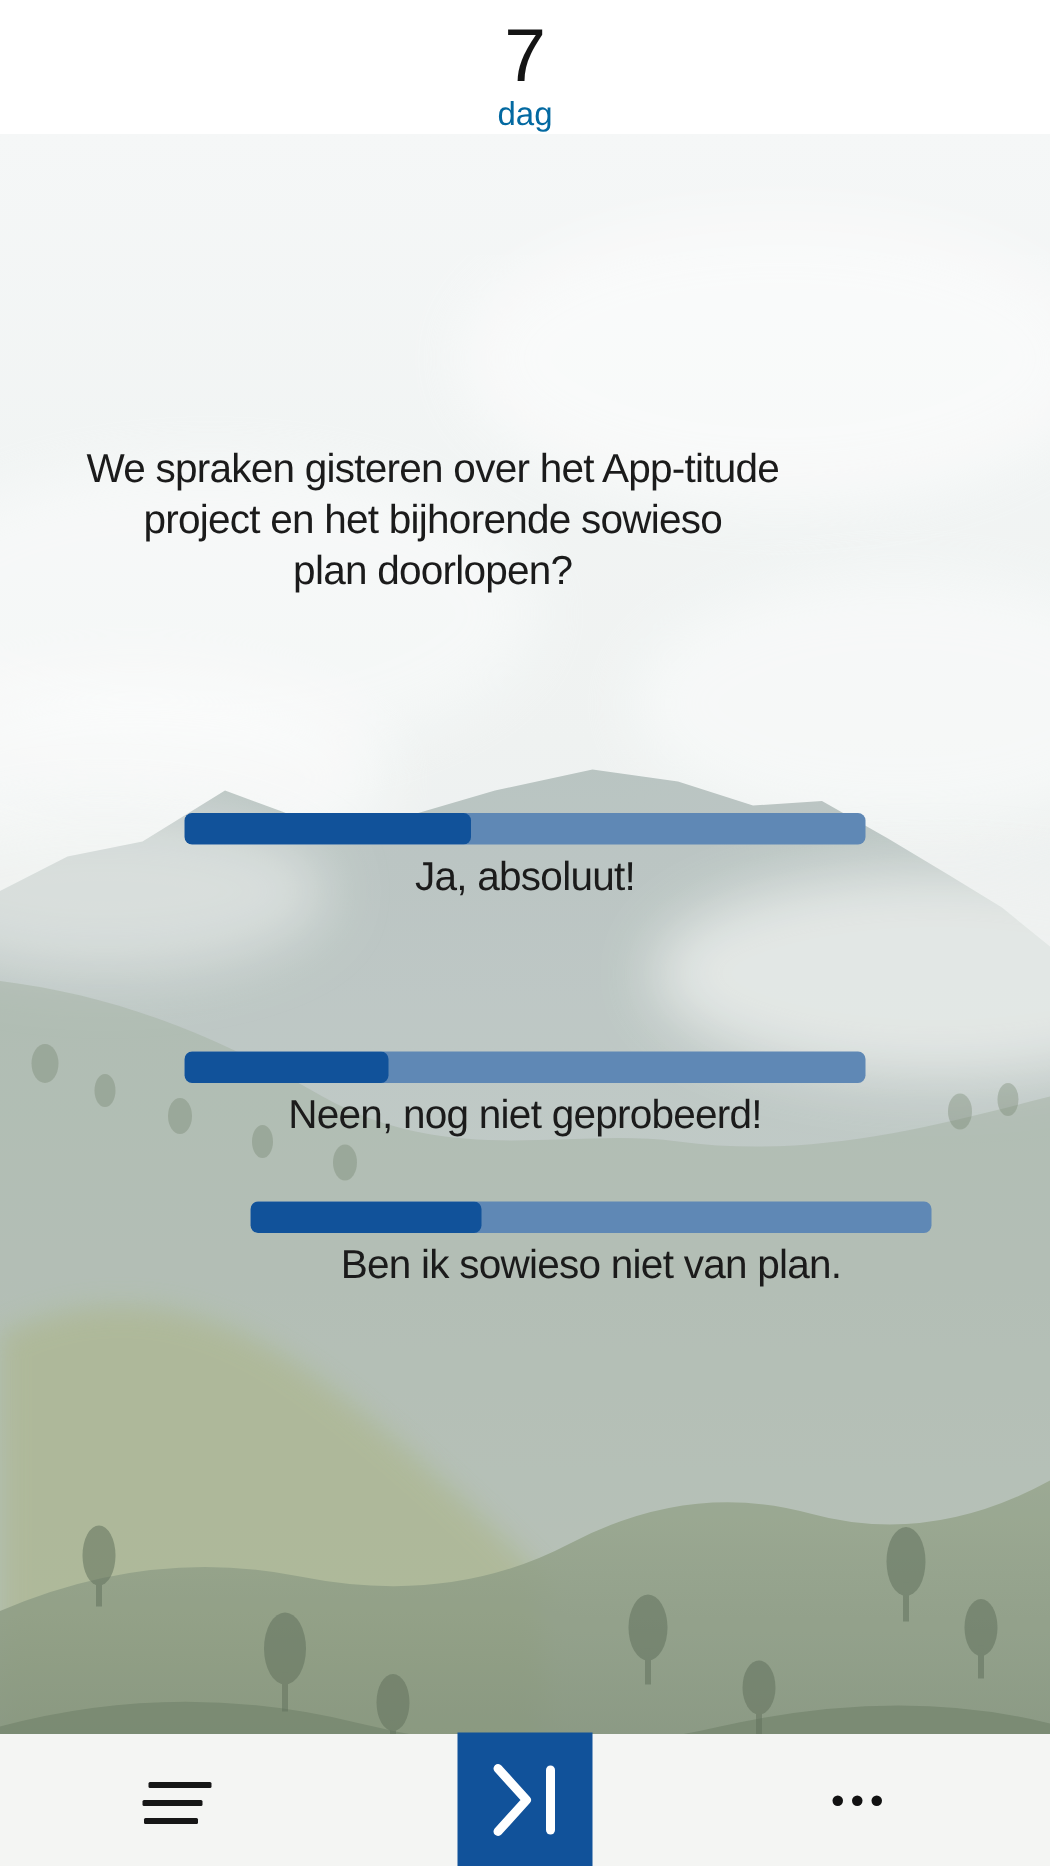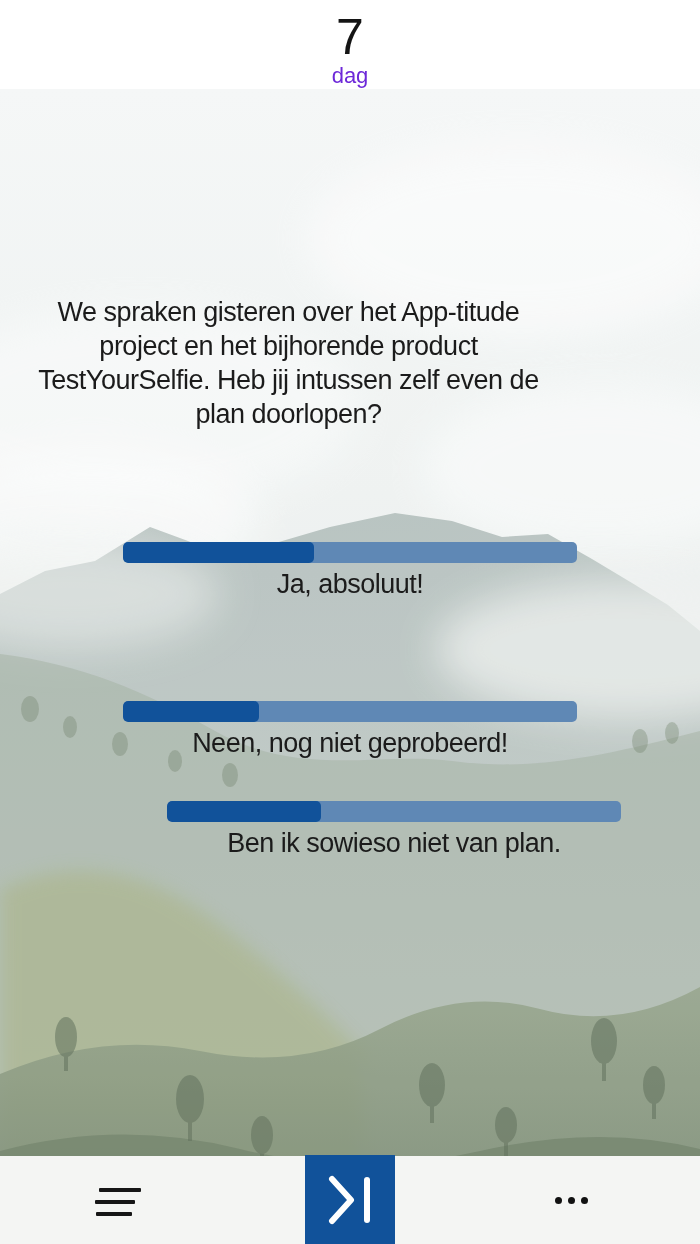--- a/index.html
+++ b/index.html
@@ -2,21 +2,21 @@
 <html><head>
 <meta charset="utf-8">
 <style>
   html,body{margin:0;padding:0;}
   body{width:700px;height:1244px;font-family:"Liberation Sans",sans-serif;background:#fff;}
   .screen{position:relative;width:700px;height:1244px;overflow:hidden;background:#fff;}
 
   
   .header{position:absolute;top:0;left:0;right:0;height:89px;background:#ffffff;text-align:center;z-index:3;}
   .day-number{font-size:50px;line-height:1;padding-top:12px;color:#141414;font-weight:400;}
-  .day-label{font-size:22px;color:#6d28d9;margin-top:1px;}
+  .day-label{font-size:22px;color:#0369a1;margin-top:1px;}
 
   
   .content{position:absolute;top:89px;left:0;width:700px;height:1155px;overflow:hidden;}
   .bg-svg{position:absolute;top:0;left:0;width:700px;height:1155px;display:block;}
 
   
   .question{position:absolute;top:206px;left:0;width:577px;text-align:center;
     font-size:27px;line-height:34px;letter-spacing:-0.5px;color:#1b1b1b;z-index:2;}
   .question div{white-space:nowrap;}
 
@@ -137,22 +137,21 @@
             <ellipse cx="66" cy="948" rx="11" ry="20"></ellipse>
             <rect x="64" y="960" width="4" height="22"></rect>
           </g>
       </g>
 
       <rect width="700" height="1155" fill="#ffffff" opacity="0.12"></rect>
     </svg>
 
     <div class="question">
       <div>We spraken gisteren over het App-titude</div>
-      <div>project en het bijhorende product</div>
-      <div>TestYourSelfie. Heb jij intussen zelf even de</div>
+      <div>project en het bijhorende sowieso</div>
       <div>plan doorlopen?</div>
     </div>
 
     <div class="option option-1">
       <div class="bar-track">
         <div class="bar-fill" style="width: 42%;"></div>
       </div>
       <div class="option-label">Ja, absoluut!</div>
     </div>
 

